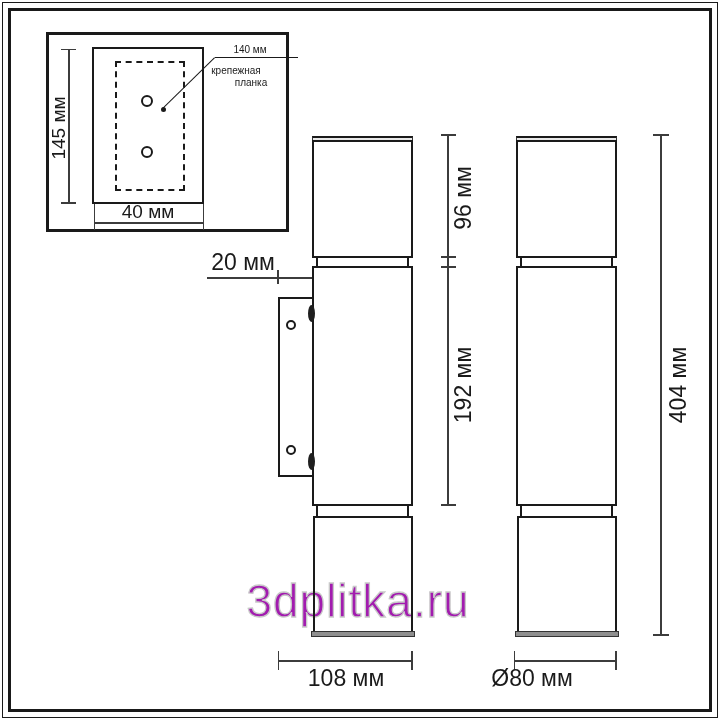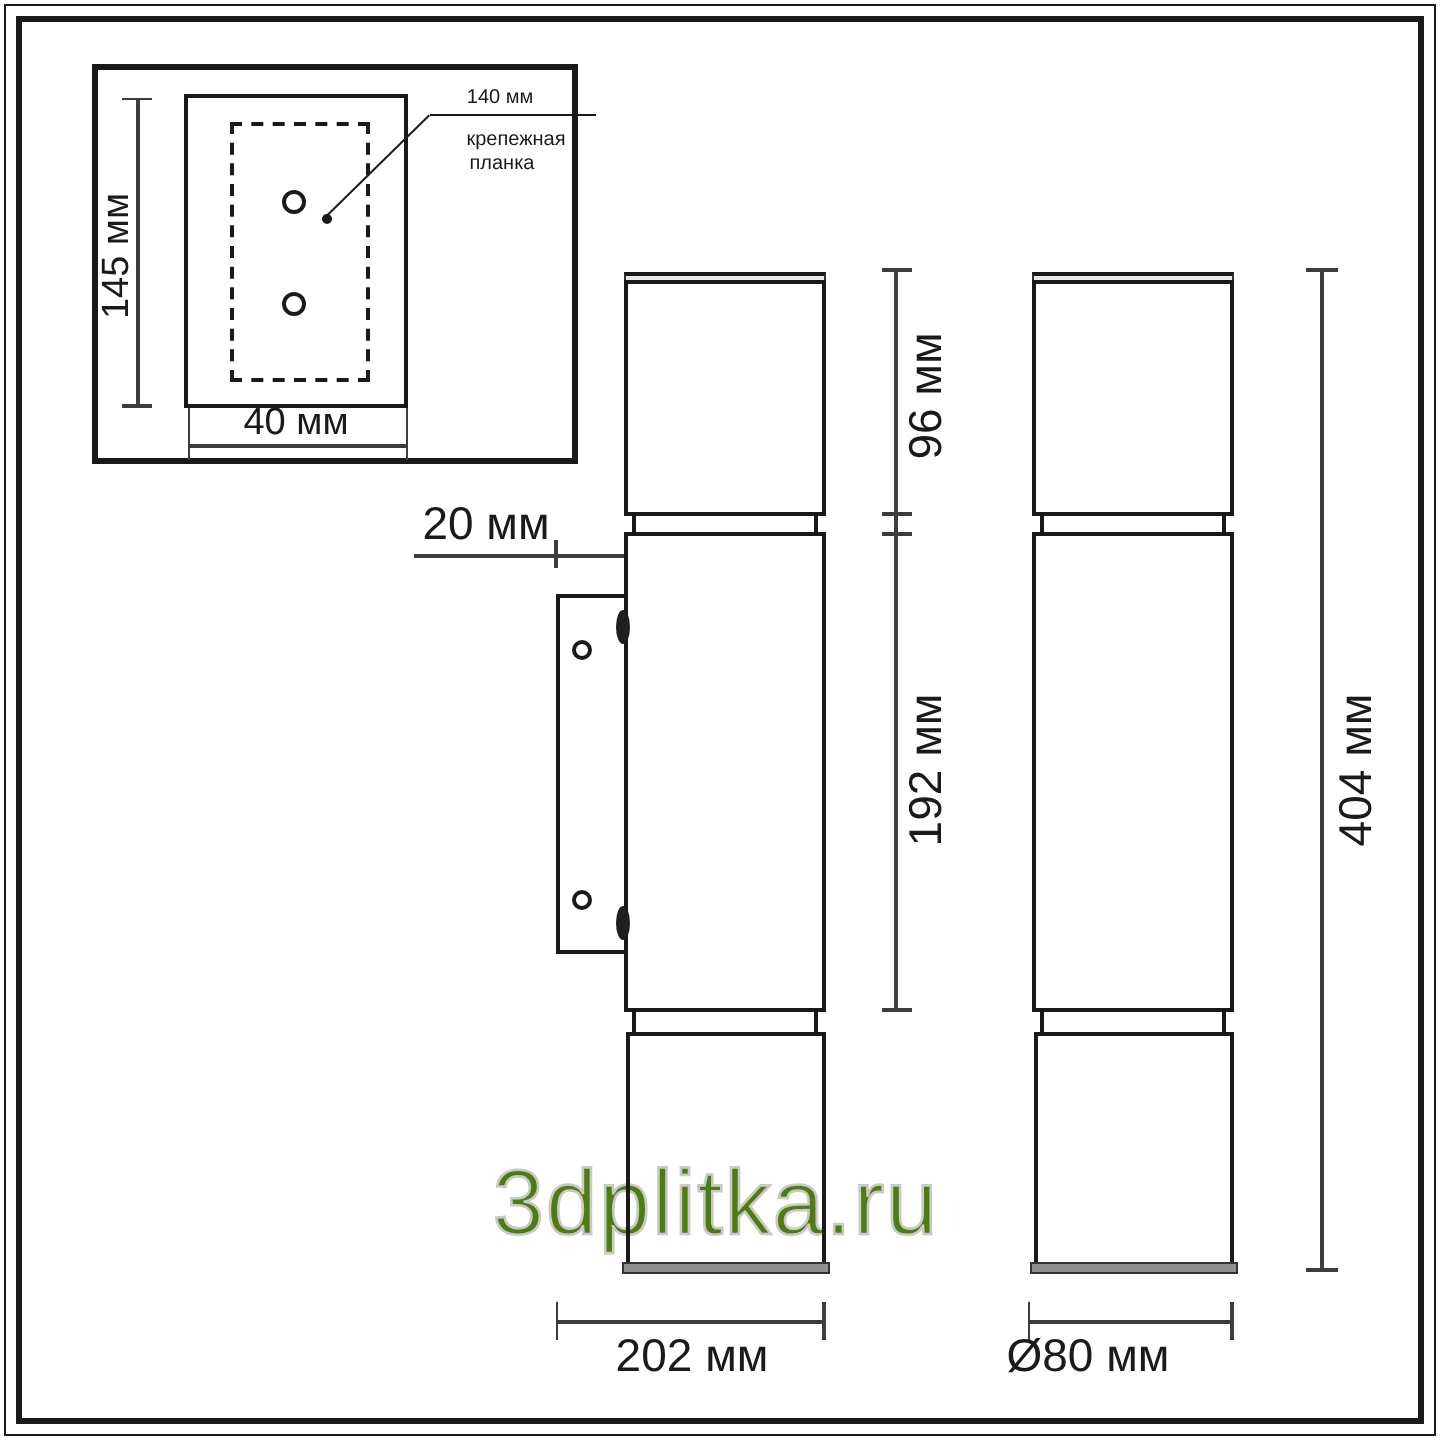--- a/index.html
+++ b/index.html
@@ -18,21 +18,21 @@
   .small{font-size:19px}
   .tiny{font-size:10px}
   .leader{position:absolute;height:1.4px;background:var(--line,#1a1a1a);transform-origin:0 0}
   .dot{position:absolute;width:5px;height:5px;border-radius:50%;background:var(--line,#1a1a1a)}
   .crescent{position:absolute;width:7px;height:17px;border-radius:50%;background:#1f1f1f}
   .cap-top{position:absolute;height:5px;background:var(--cap-top-fill,#e8e8e8);
            border-top:2px solid var(--line,#1a1a1a);border-bottom:1.5px solid #333;
            border-left:1.5px solid #333;border-right:1.5px solid #333}
   .cap-bottom{position:absolute;height:6px;background:var(--cap-fill,#8f8f8f);border:1px solid #333}
   #watermark{position:absolute;left:358px;top:601px;transform:translate(-50%,-50%);
-             font-size:46px;letter-spacing:1px;color:#4d7c0f;
+             font-size:46px;letter-spacing:1px;color:#a21caf;
              -webkit-text-stroke:1.3px var(--watermark-outline,#c9c9c9);white-space:nowrap}
 </style>
 </head>
 <body>
 
 <div id="stage">
 
   <div id="watermark">3dplitka.ru</div>
 
   <div class="frame-outer"></div>
@@ -52,21 +52,21 @@
 
     <div class="lineh" style="left:94px;top:222px;width:110px"></div>
     <div class="linev" style="left:93.5px;top:204px;height:26px"></div>
     <div class="linev" style="left:202.5px;top:204px;height:26px"></div>
     <div class="hlabel small" style="left:148px;top:212px">40 мм</div>
 
     <div class="hlabel tiny" style="left:250px;top:49px">140 мм</div>
     <div class="lineh" style="left:215px;top:57px;width:83px;height:1.4px;background:var(--line,#1a1a1a)"></div>
     <div class="leader" style="left:215px;top:58px;width:73px;transform:rotate(135.6deg)"></div>
     <div class="dot" style="left:160.5px;top:106.5px"></div>
-    <div class="hlabel tiny" style="left:258px;top:70px">крепежная</div>
+    <div class="hlabel tiny" style="left:236px;top:70px">крепежная</div>
     <div class="hlabel tiny" style="left:251px;top:82px">планка</div>
   </div>
 
   <div>
     <div class="outline" style="left:278px;top:297px;width:36px;height:180px"></div>
     <div class="cap-top" style="left:312px;top:136px;width:101px"></div>
     <div class="outline" style="left:312px;top:140px;width:101px;height:118px"></div>
     <div class="ring" style="left:316px;top:257px;width:93px;height:11px"></div>
     <div class="outline" style="left:312px;top:266px;width:101px;height:240px"></div>
     <div class="ring" style="left:316px;top:505px;width:93px;height:12px"></div>
@@ -108,23 +108,23 @@
     <div class="linev" style="left:660px;top:135px;height:500px"></div>
     <div class="lineh" style="left:653px;top:134px;width:16px"></div>
     <div class="lineh" style="left:653px;top:634px;width:16px"></div>
     <div class="vlabel" style="left:678px;top:385px">404 мм</div>
   </div>
 
   <div>
     <div class="lineh" style="left:278px;top:660px;width:134px"></div>
     <div class="linev" style="left:277.5px;top:651px;height:19px"></div>
     <div class="linev" style="left:411px;top:651px;height:19px"></div>
-    <div class="hlabel" style="left:346px;top:678px">202 мм</div>
+    <div class="hlabel" style="left:346px;top:678px">108 мм</div>
   </div>
 
   <div>
     <div class="lineh" style="left:514px;top:660px;width:102px"></div>
     <div class="linev" style="left:513.5px;top:651px;height:19px"></div>
     <div class="linev" style="left:615px;top:651px;height:19px"></div>
-    <div class="hlabel" style="left:544px;top:678px">Ø80 мм</div>
+    <div class="hlabel" style="left:532px;top:678px">Ø80 мм</div>
   </div>
 
 </div>
 
 </body></html>

